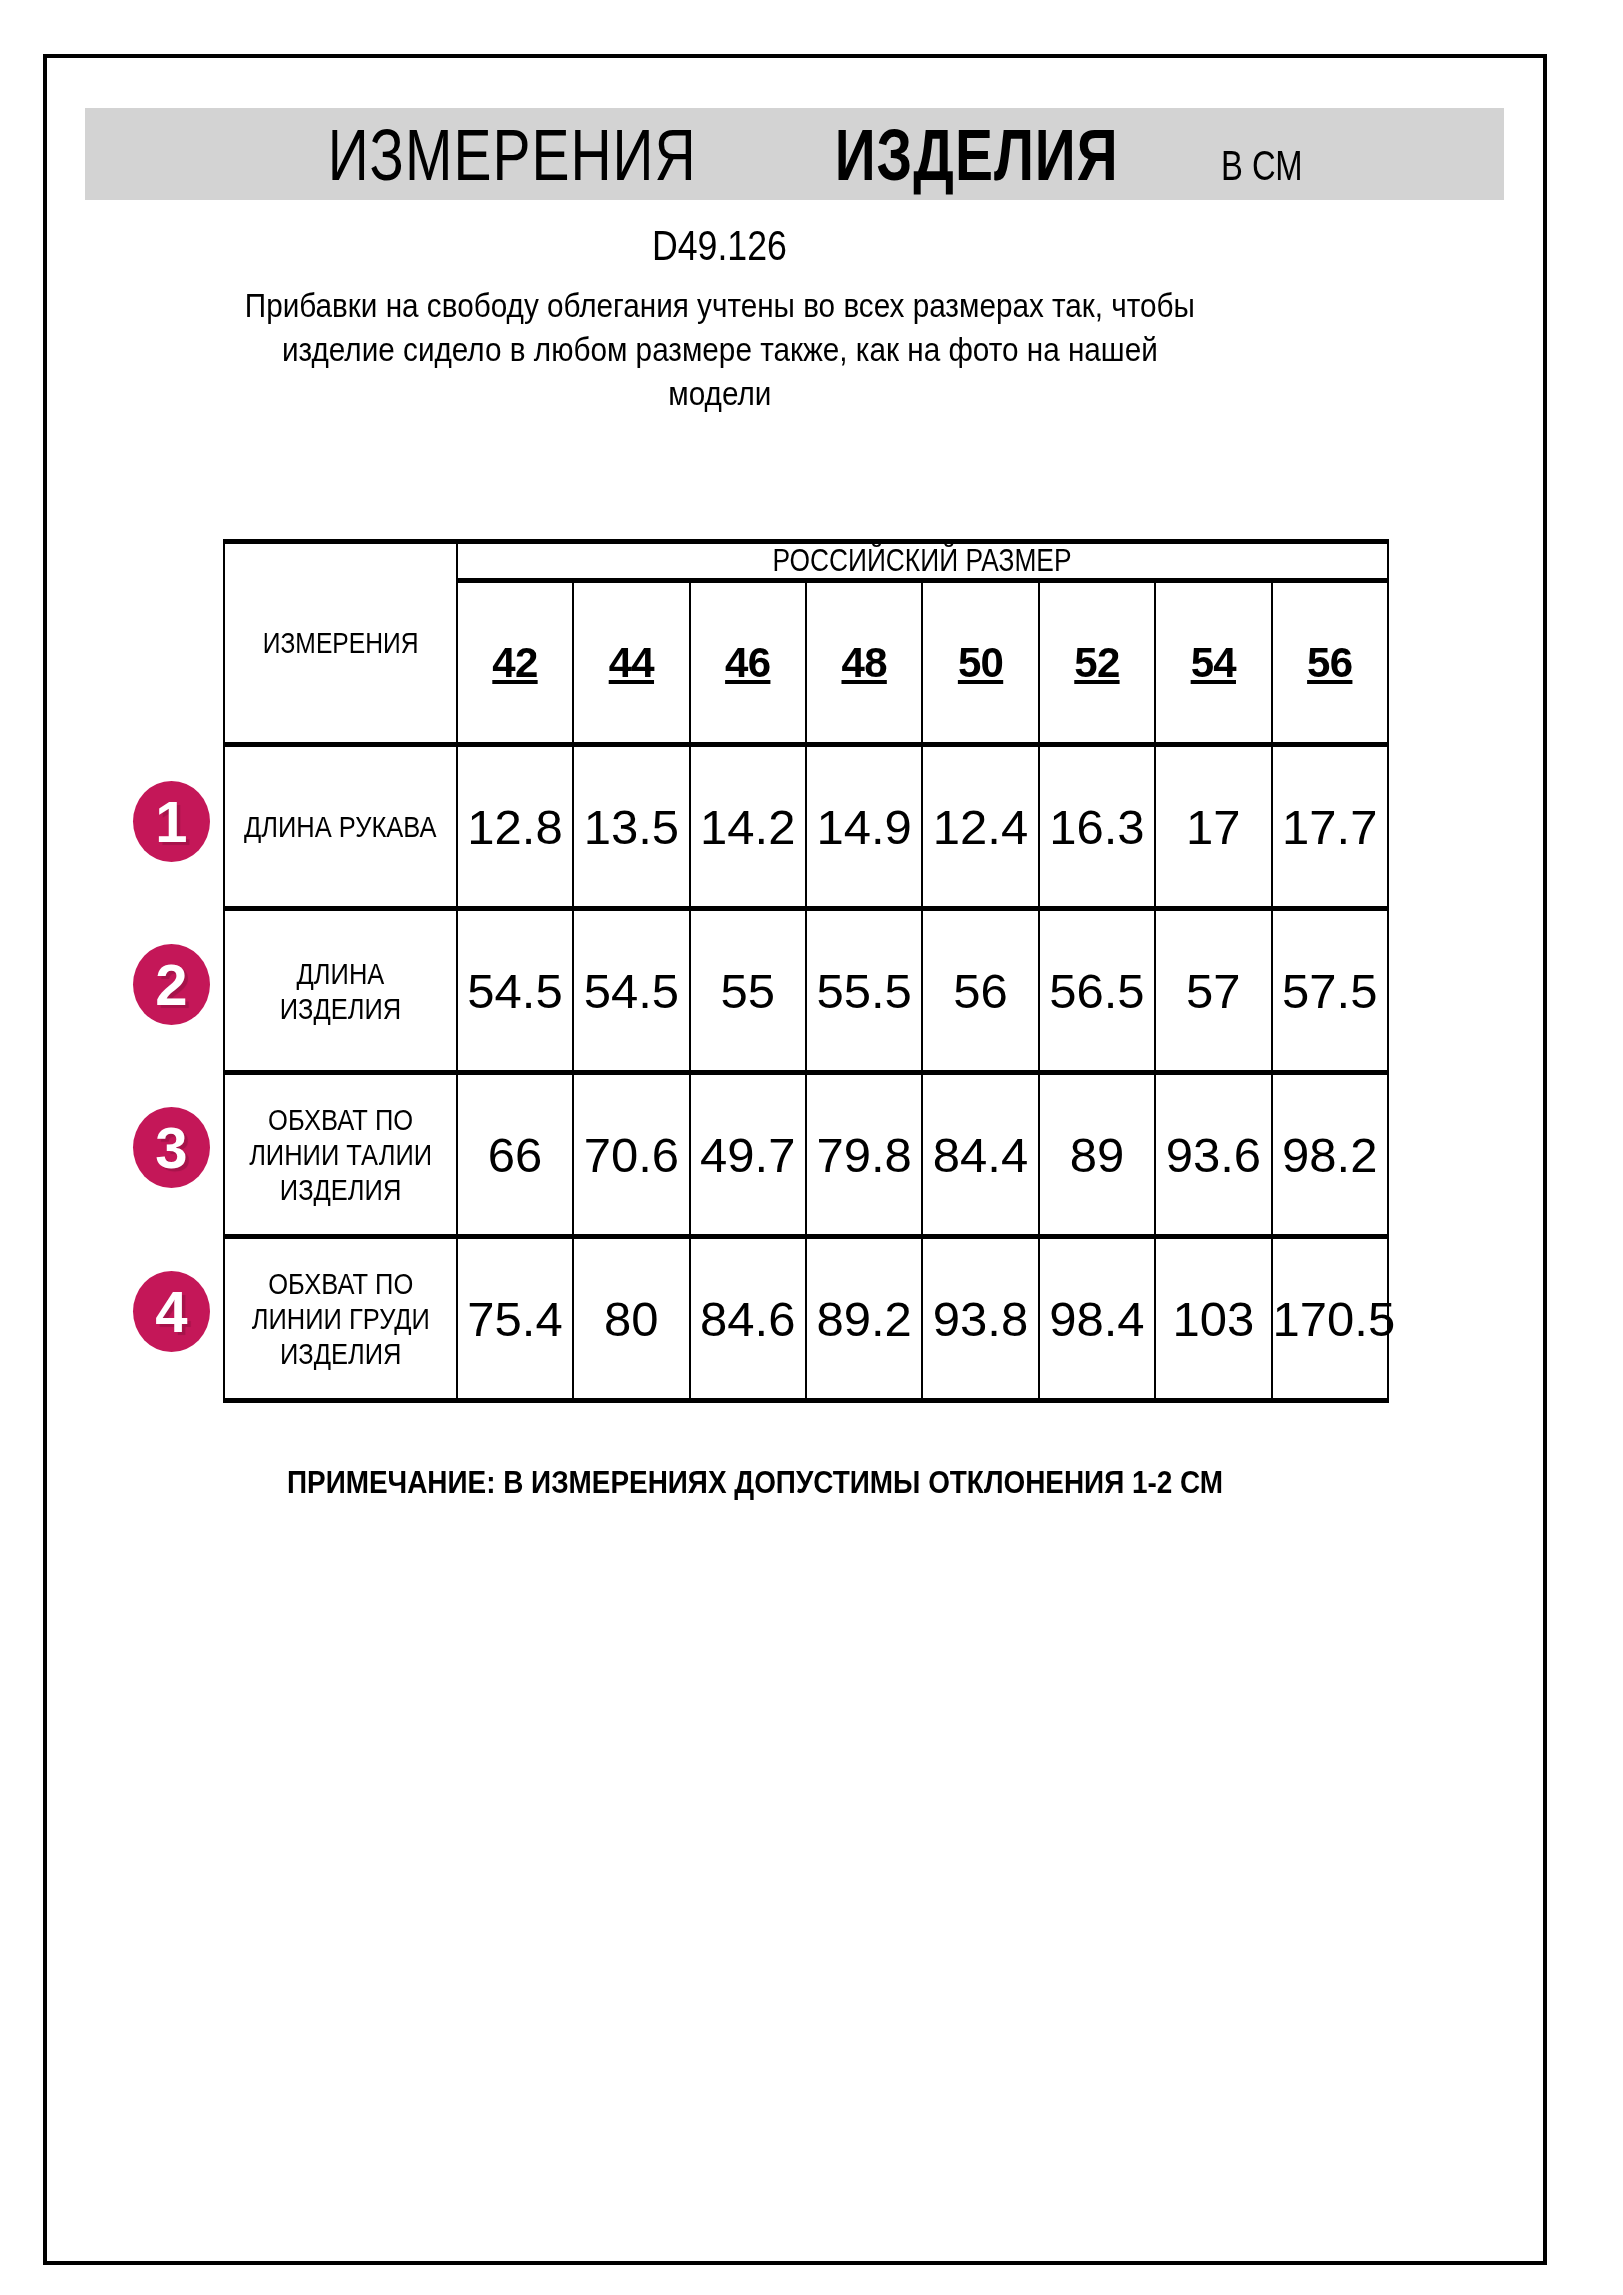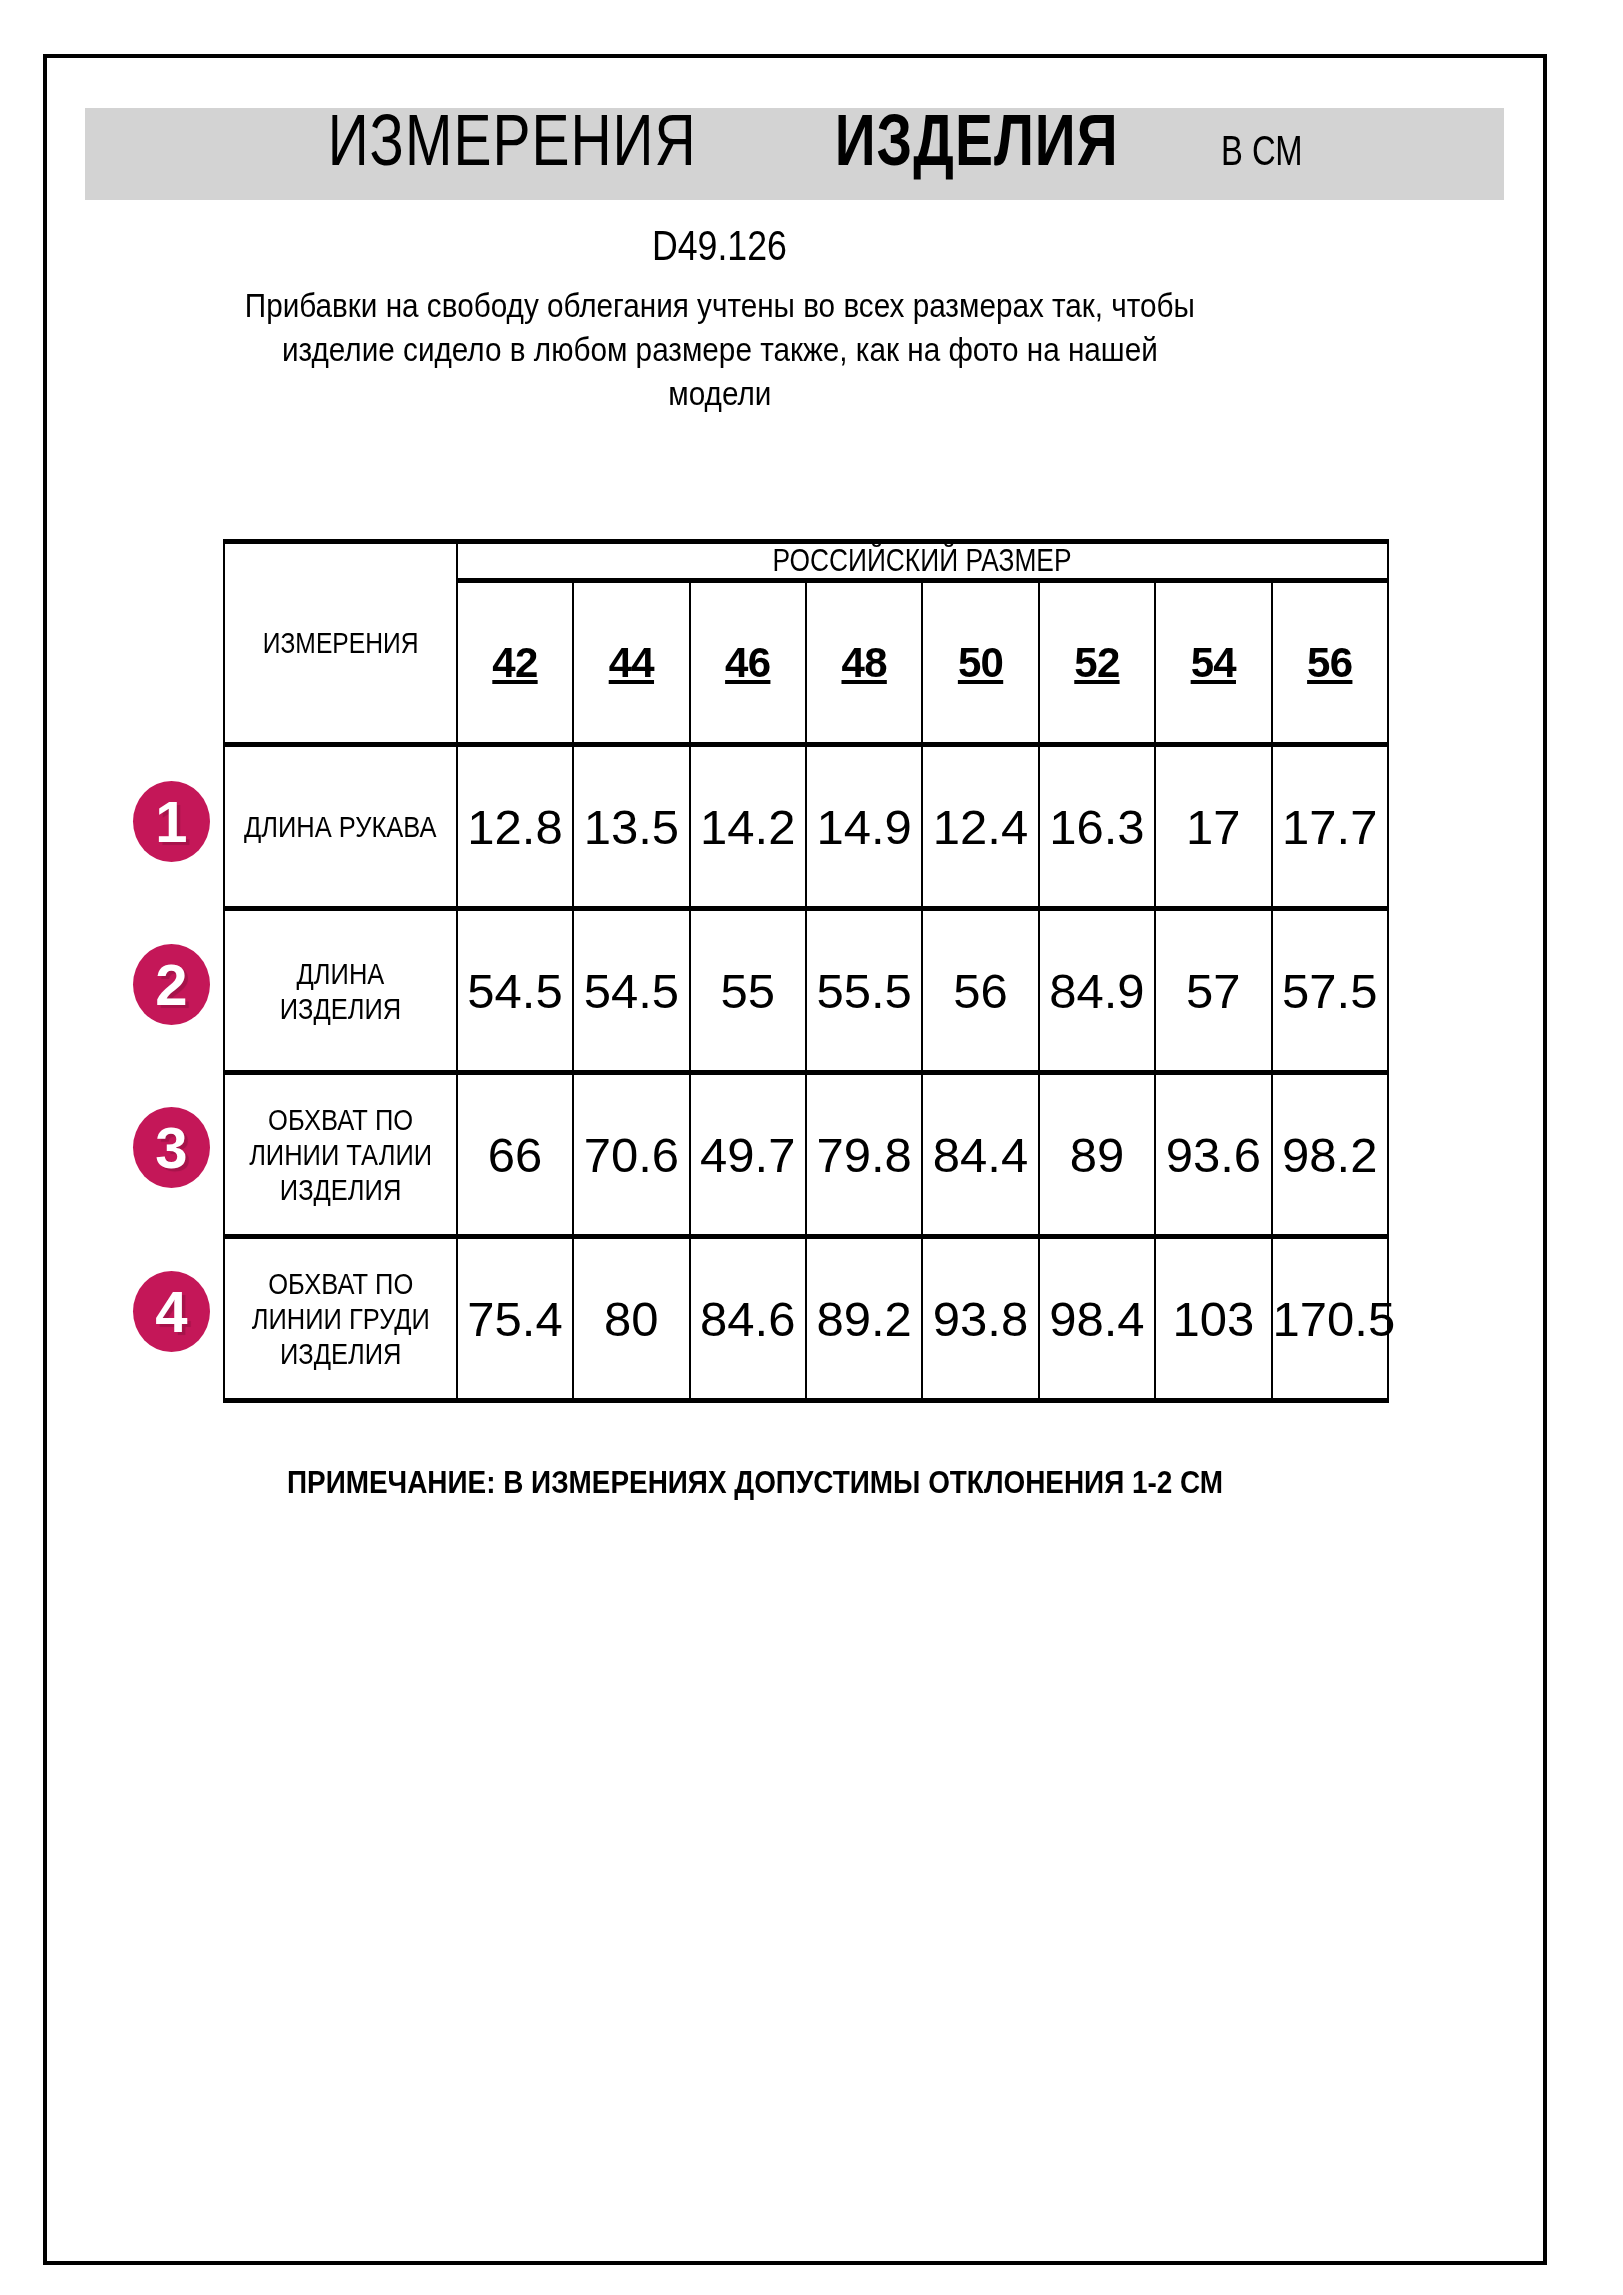--- a/index.html
+++ b/index.html
@@ -12,21 +12,21 @@
   }
   .page-border{
     position:absolute;left:43px;top:54px;width:1504px;height:2211px;
     border:4.6px solid #000;box-sizing:border-box;background:#fff;
   }
   .band{
     position:absolute;left:85px;top:108px;width:1419px;height:92px;
     background:#D3D3D3;
   }
   .band-line{
-    position:absolute;left:50%;bottom:19px;transform:translateX(-50%);
+    position:absolute;left:50%;bottom:4px;transform:translateX(-50%);
     white-space:nowrap;
   }
   .band-word{display:inline-block;transform:scaleX(0.78);transform-origin:center bottom;}
   .t-reg{font-size:73px;font-weight:400;letter-spacing:1.3px;}
   .t-bold{font-size:73px;font-weight:700;margin-left:46px;letter-spacing:1.3px;}
   .t-unit{font-size:42px;font-weight:400;margin-left:51px;}
   .code{
     position:absolute;left:85px;top:225px;width:1269px;
     text-align:center;font-size:42px;line-height:42px;
   }
@@ -130,21 +130,21 @@
     <td class="val">17.7</td>
   </tr>
   <tr class="r-data">
     <td><span class="lbl">ДЛИНА
 ИЗДЕЛИЯ</span></td>
     <td class="val">54.5</td>
     <td class="val">54.5</td>
     <td class="val">55</td>
     <td class="val">55.5</td>
     <td class="val">56</td>
-    <td class="val">84.9</td>
+    <td class="val">56.5</td>
     <td class="val">57</td>
     <td class="val">57.5</td>
   </tr>
   <tr class="r-data">
     <td><span class="lbl">ОБХВАТ ПО
 ЛИНИИ ТАЛИИ
 ИЗДЕЛИЯ</span></td>
     <td class="val">66</td>
     <td class="val">70.6</td>
     <td class="val">49.7</td>

